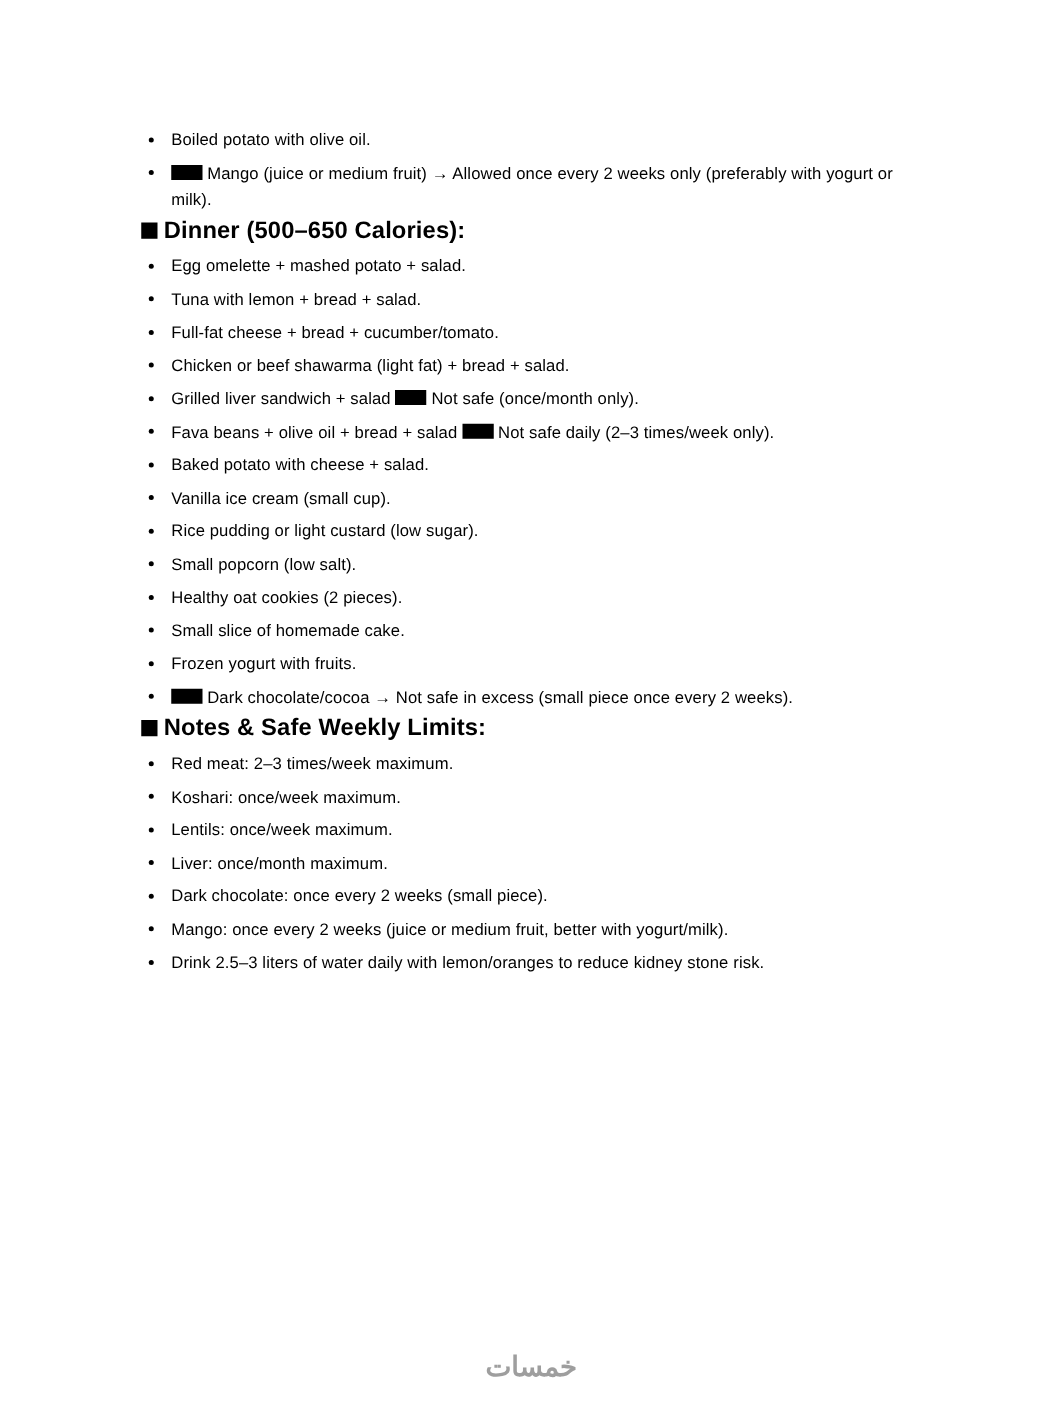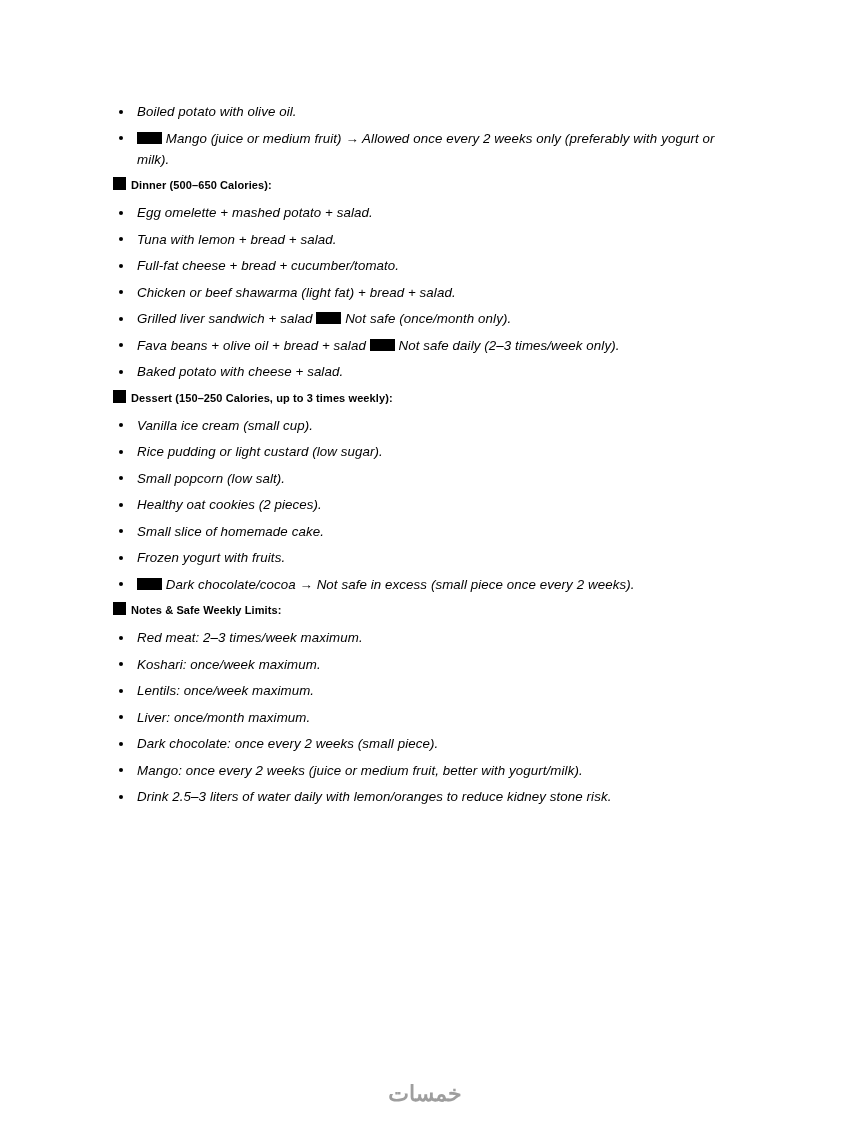--- a/index.html
+++ b/index.html
@@ -17,21 +17,21 @@
     inset: 0;
     background: #ffffff;
   }
   .content {
     position: absolute;
     top: 101px;
     left: 113px;
     right: 108px;
   }
   .section-heading {
-    font-size: 11px;
+    font-size: 19px;
     font-weight: bold;
     line-height: 20px;
     margin: 2px 0 7px 0;
     letter-spacing: 0.1px;
   }
   .heading-marker {
     display: inline-block;
     width: 13px;
     height: 13px;
     background: #000;
@@ -39,21 +39,20 @@
     vertical-align: -1px;
   }
   ul.bullet-list { list-style: none; }
   li.bullet-item {
     position: relative;
     padding-left: 24px;
     font-size: 13.3px;
     line-height: 21px;
     margin-bottom: 5.5px;
     letter-spacing: 0.1px;
-    font-style: italic;
   }
   .bullet-dot {
     position: absolute;
     left: 6px;
     top: 8.5px;
     width: 4px;
     height: 4px;
     background: #000;
     border-radius: 50%;
   }
@@ -90,21 +89,20 @@
       <div class="section-heading"><span class="heading-marker"></span><span>Dinner (500–650 Calories):</span></div>
       <ul class="bullet-list">
         <li class="bullet-item"><span class="bullet-dot"></span><span>Egg omelette + mashed potato + salad.</span></li>
         <li class="bullet-item"><span class="bullet-dot"></span><span>Tuna with lemon + bread + salad.</span></li>
         <li class="bullet-item"><span class="bullet-dot"></span><span>Full-fat cheese + bread + cucumber/tomato.</span></li>
         <li class="bullet-item"><span class="bullet-dot"></span><span>Chicken or beef shawarma (light fat) + bread + salad.</span></li>
         <li class="bullet-item"><span class="bullet-dot"></span><span>Grilled liver sandwich + salad <span class="glyph-block"></span> Not safe (once/month only).</span></li>
         <li class="bullet-item"><span class="bullet-dot"></span><span>Fava beans + olive oil + bread + salad <span class="glyph-block"></span> Not safe daily (2–3 times/week only).</span></li>
         <li class="bullet-item"><span class="bullet-dot"></span><span>Baked potato with cheese + salad.</span></li>
       </ul>
-      <div class="section-heading"><span class="heading-marker"></span><span>Dessert (150–250 Calories, up to 3 times weekly):</span></div>
       <ul class="bullet-list">
         <li class="bullet-item"><span class="bullet-dot"></span><span>Vanilla ice cream (small cup).</span></li>
         <li class="bullet-item"><span class="bullet-dot"></span><span>Rice pudding or light custard (low sugar).</span></li>
         <li class="bullet-item"><span class="bullet-dot"></span><span>Small popcorn (low salt).</span></li>
         <li class="bullet-item"><span class="bullet-dot"></span><span>Healthy oat cookies (2 pieces).</span></li>
         <li class="bullet-item"><span class="bullet-dot"></span><span>Small slice of homemade cake.</span></li>
         <li class="bullet-item"><span class="bullet-dot"></span><span>Frozen yogurt with fruits.</span></li>
         <li class="bullet-item"><span class="bullet-dot"></span><span><span class="glyph-block"></span> Dark chocolate/cocoa → Not safe in excess (small piece once every 2 weeks).</span></li>
       </ul>
       <div class="section-heading"><span class="heading-marker"></span><span>Notes &amp; Safe Weekly Limits:</span></div>

